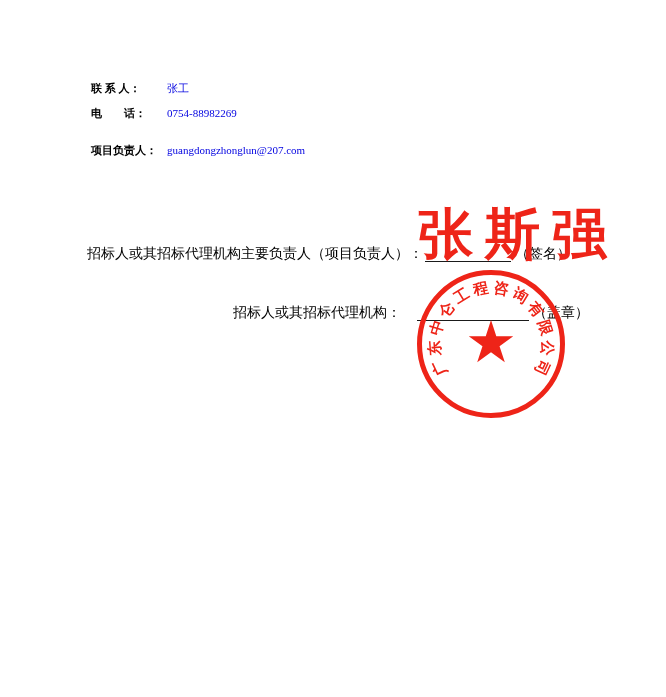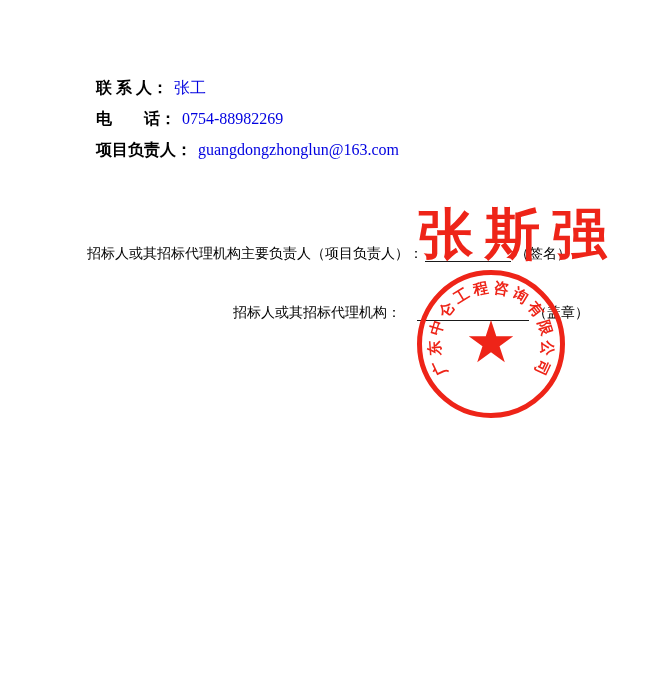--- a/index.html
+++ b/index.html
@@ -12,21 +12,21 @@
     position:relative;
     width:666px;height:697px;
     background:#fff;
     overflow:hidden;
     font-family:"Liberation Serif","DejaVu Serif",serif;
     color:var(--text-black);
   }
   
   .contact-row{
     position:absolute;left:80px;
-    font-size:16px;line-height:16px;
+    font-size:11px;line-height:16px;
     white-space:pre;
   }
   .clabel{
     display:inline-block;
     min-width:70px;
     font-weight:bold;
     color:var(--text-black);
     white-space:pre;
   }
   .cvalue{
@@ -88,25 +88,25 @@
   }
 </style>
 </head>
 <body>
 
 <div class="page">
 
   <div class="contact-row" style="top:64px">
     <span class="clabel">联 系 人：</span><span class="cvalue">张工</span>
   </div>
-  <div class="contact-row" style="top:95px">
+  <div class="contact-row" style="top:89px">
     <span class="clabel">电　　话：</span><span class="cvalue">0754-88982269</span>
   </div>
   <div class="contact-row" style="top:126px">
-    <span class="clabel">项目负责人：</span><span class="cvalue">guangdongzhonglun@163.com</span>
+    <span class="clabel">项目负责人：</span><span class="cvalue">guangdongzhonglun@207.com</span>
   </div>
 
   <div class="sig-line" style="left:87px;top:245px">
     <span>招标人或其招标代理机构主要负责人（项目负责人）：</span>
       <span class="sig-blank blank-1"></span>
       <span class="sig-suffix">（签名）</span>
   </div>
 
   <div class="sig-line" style="left:233px;top:304px">
     <span>招标人或其招标代理机构：</span>

